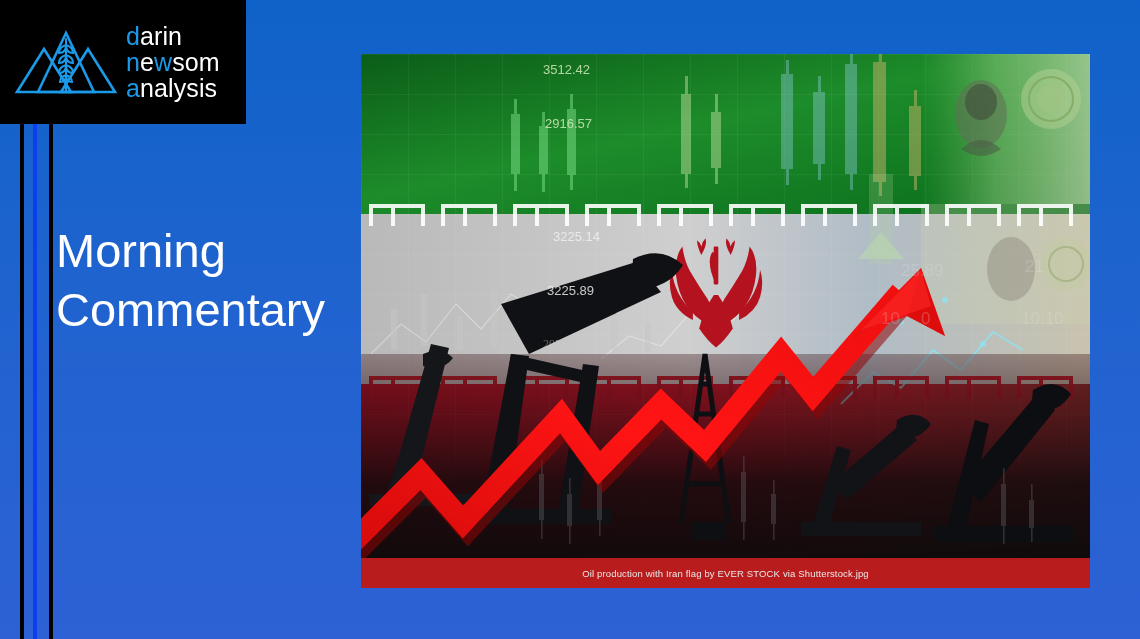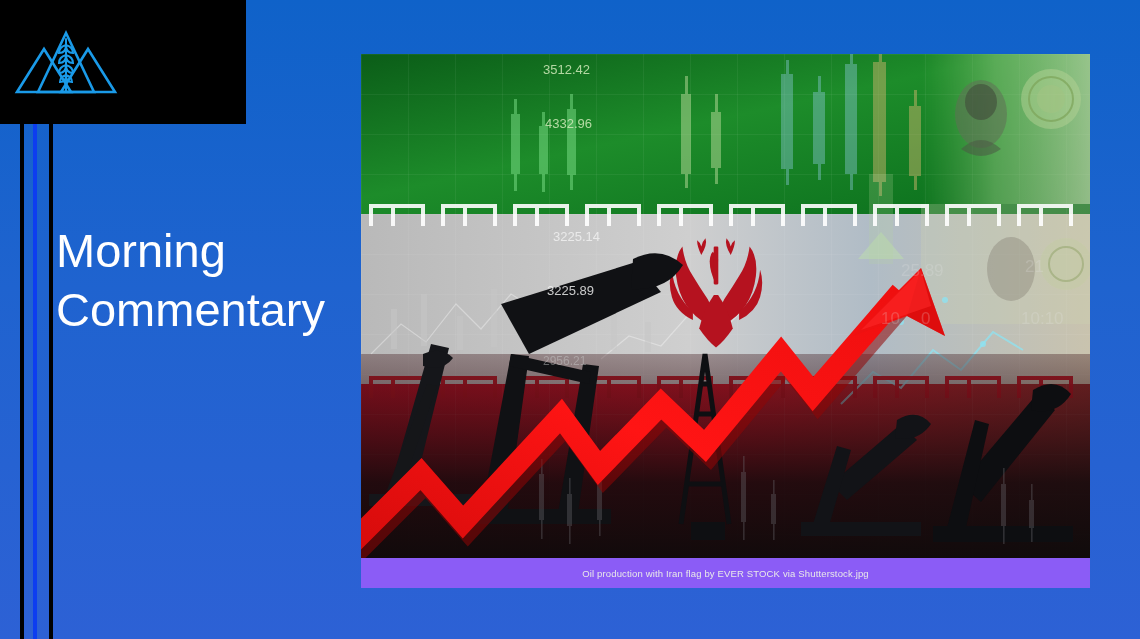--- a/index.html
+++ b/index.html
@@ -69,21 +69,21 @@
     width: 729px; height: 534px;
     overflow: hidden;
     background: #2b2b2b;
   }
   #photo-art { position: absolute; inset: 0; }
 
   #photo-caption-bar {
     position: absolute;
     left: 0; right: 0; bottom: 0;
     height: 30px;
-    background: #8b5cf6;
+    background: #b91c1c;
     display: flex;
     align-items: center;
     justify-content: center;
   }
   #photo-caption {
     color: #e9e9e9;
     font-size: 9.5px;
     letter-spacing: .15px;
     white-space: nowrap;
   }
@@ -122,20 +122,25 @@
         <path d="M52 25 q-7 2 -7 8 q7 0 7 -8"></path>
         <path d="M52 25 q7 2 7 8 q-7 0 -7 -8"></path>
         <path d="M52 35 q-7 2 -7 8 q7 0 7 -8"></path>
         <path d="M52 35 q7 2 7 8 q-7 0 -7 -8"></path>
         <path d="M52 45 q-7 2 -7 8 q7 0 7 -8"></path>
         <path d="M52 45 q7 2 7 8 q-7 0 -7 -8"></path>
         <path d="M52 55 q-6 2 -6 7 q6 0 6 -7"></path>
         <path d="M52 55 q6 2 6 7 q-6 0 -6 -7"></path>
       </g>
     </svg>
+    <div id="logo-wordmark">
+      <div class="wm-line"><span class="hl">d</span><span>arin</span></div>
+      <div class="wm-line"><span class="hl">n</span><span>e</span><span class="hl">w</span><span>som</span></div>
+      <div class="wm-line"><span class="hl">a</span><span>nalysis</span></div>
+    </div>
   </div>
 
   <div id="title-block">
     <span id="title-line-1">Morning</span>
     <span id="title-line-2">Commentary</span>
   </div>
 
   <div id="photo">
     <svg id="photo-art" viewBox="0 0 729 534" preserveAspectRatio="none">
       <defs>
@@ -423,23 +428,23 @@
           <text x="540" y="222">25.89</text>
           <text x="520" y="270">10</text>
           <text x="560" y="270">0</text>
           <text x="660" y="270">10:10</text>
           <text x="664" y="218">21</text>
         </g>
       </g>
     </svg>
 
     <div class="price-tag pt-green" style="left:182px; top:8px;">3512.42</div>
-    <div class="price-tag pt-green" style="left:184px; top:62px;">4332.96</div>
+    <div class="price-tag pt-green" style="left:184px; top:62px;">2916.57</div>
     <div class="price-tag pt-grey" style="left:192px; top:175px;">3225.14</div>
     <div class="price-tag pt-grey" style="left:186px; top:229px;">3225.89</div>
-    <div class="price-tag pt-dim" style="left:182px; top:300px;">2956.21</div>
+    <div class="price-tag pt-dim" style="left:182px; top:283px;font-family:Liberation Serif, serif;">2956.21</div>
 
     <div id="photo-caption-bar">
       <span id="photo-caption">Oil production with Iran flag by EVER STOCK via Shutterstock.jpg</span>
     </div>
   </div>
 
 </div>
 
 </body></html>

